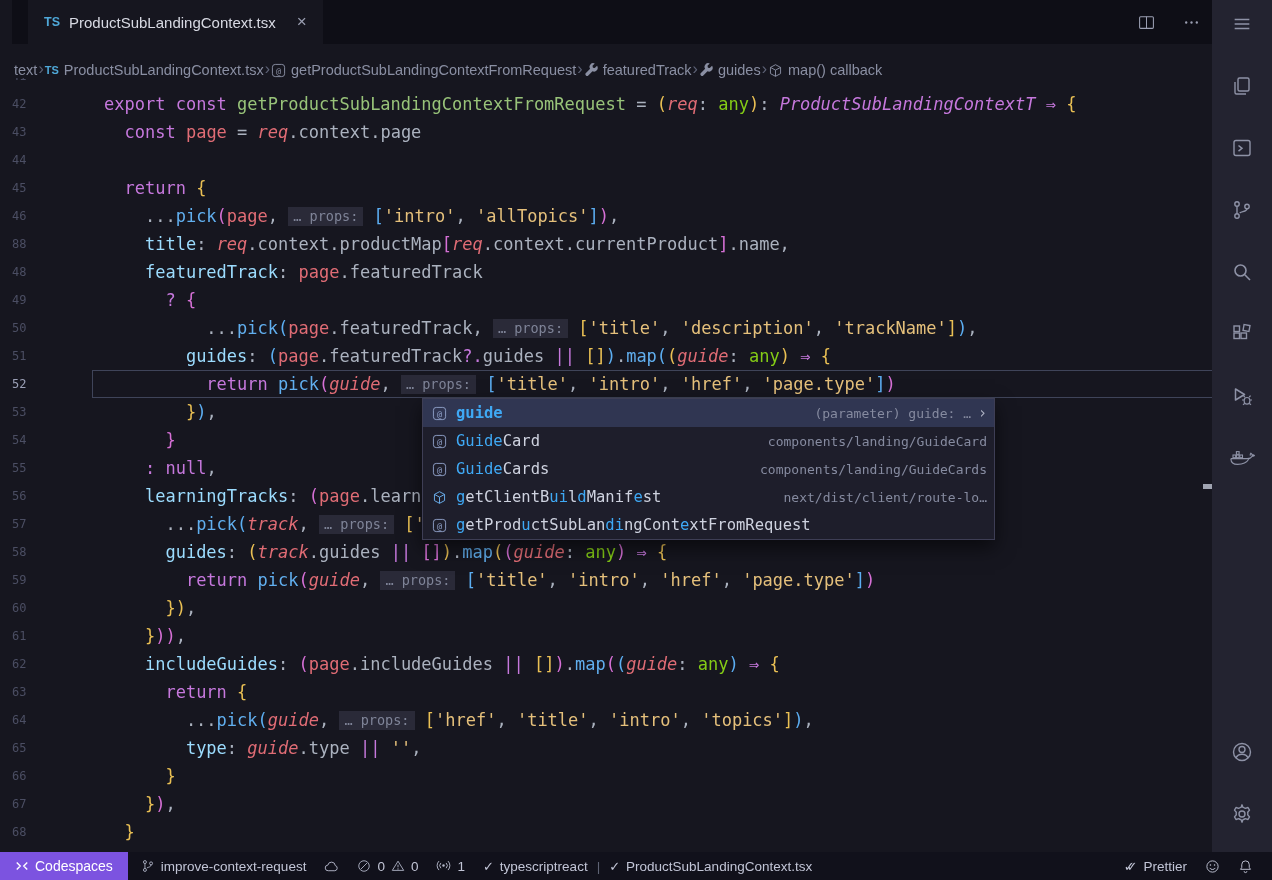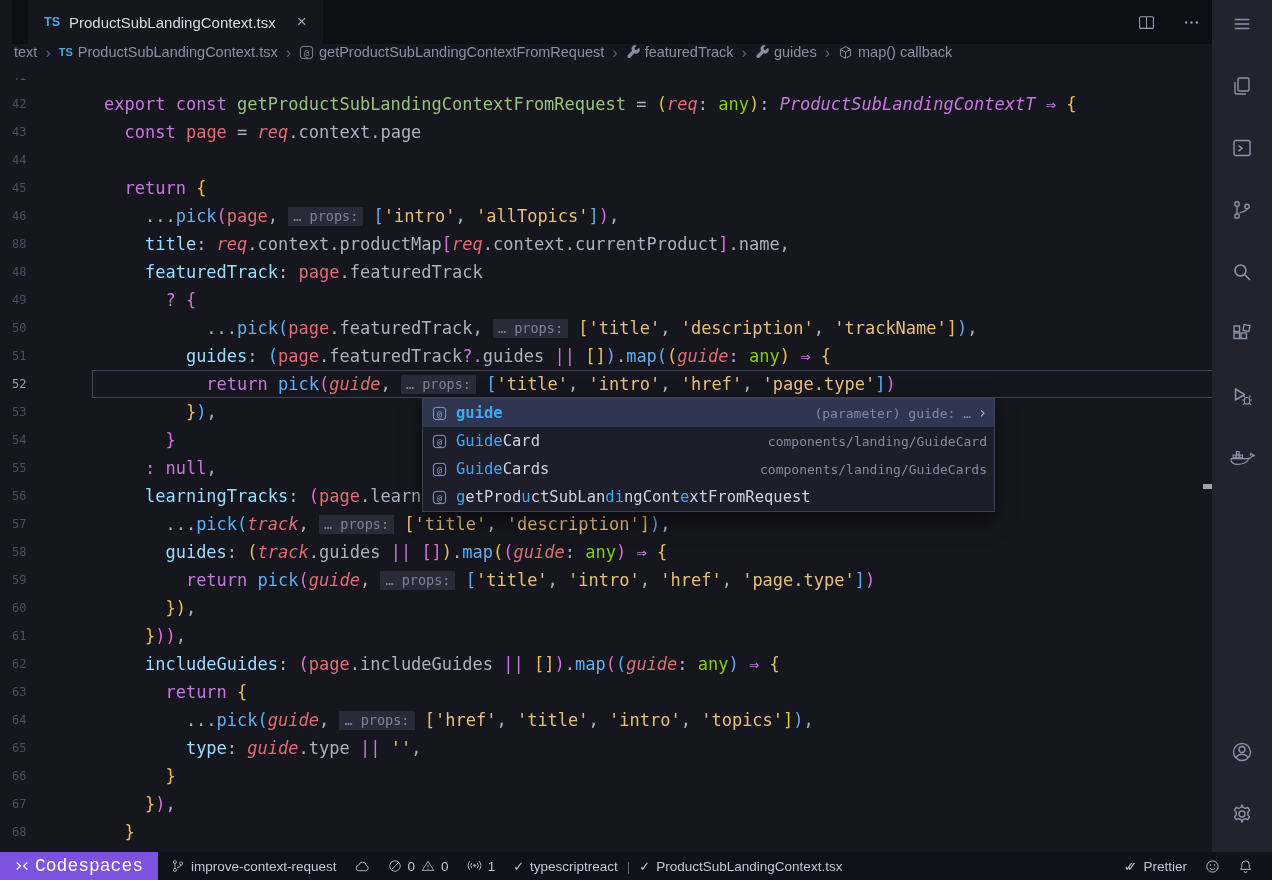--- a/index.html
+++ b/index.html
@@ -9,22 +9,22 @@
 
   
   .tabbar{height:44px;background:#0e0e16;display:flex;align-items:stretch;}
   .tab{display:flex;align-items:center;gap:9px;background:#16161f;padding:0 16px;margin-left:16px;
        font-size:15px;color:#d8dae3;}
   .ts-badge{color:#4fa8d8;font-weight:bold;font-size:12.5px;}
   .tab-close{color:#9b9fb2;font-size:17px;margin-left:12px;cursor:pointer;}
   .tab-actions{margin-left:auto;display:flex;align-items:center;gap:28px;padding-right:24px;color:#9b9fb2;}
 
   
-  .breadcrumbs{height:34px;display:flex;align-items:flex-start;font-size:14.5px;color:#8a8fa3;
-       background:#16161f;gap:7px;overflow:hidden;white-space:nowrap;padding-left:2px;}
+  .breadcrumbs{height:34px;display:flex;align-items:flex-end;font-size:14.5px;color:#8a8fa3;
+       background:#16161f;overflow:hidden;white-space:nowrap;padding-left:2px;}
   .crumb{display:flex;align-items:center;gap:5px;}
   .bc-sep{color:#5c6175;font-size:16px;margin:0 1px;}
   .ts-mini{color:#4fa8d8;font-weight:bold;font-size:11px;}
   .ic{display:inline-flex;align-items:center;justify-content:center;}
 
   
   .editor{position:relative;height:774px;overflow:hidden;background:#16161f;
           font-family:"DejaVu Sans Mono",monospace;font-size:17px;}
   #code-lines{margin-top:-16px;}
   .line{display:flex;height:28px;line-height:28px;}
@@ -71,21 +71,21 @@
                display:flex;flex-direction:column;align-items:center;}
   .ab-cell{width:48px;height:48px;display:flex;align-items:center;justify-content:center;
            color:#8e92a6;margin-bottom:14px;cursor:pointer;}
   .ab-spacer{flex:1;}
 
   
   .statusbar{position:absolute;left:0;bottom:0;width:1272px;height:28px;background:#11111b;
              display:flex;align-items:stretch;font-size:13.5px;color:#c2c5d6;z-index:8;}
   .sb-item{display:flex;align-items:center;gap:6px;padding:0 9px;cursor:pointer;}
   .sb-item .ic{color:#b4b8ca;}
-  .codespaces{background:#7c53e0;color:#fff;padding:0 15px;margin-right:4px;font-size:18px;font-family:Liberation Mono, monospace;}
+  .codespaces{background:#7c53e0;color:#fff;padding:0 15px;margin-right:4px;font-size:14px;}
   .codespaces .ic{color:#fff;}
   .sb-divider{display:flex;align-items:center;color:#5f6375;}
   .check{font-size:13px;color:#c2c5d6;}
   .dc2{margin-left:-8px;}
   .sb-right{margin-left:auto;display:flex;align-items:stretch;padding-right:10px;}
 </style>
 </head>
 <body>
 
 <div class="app">
@@ -310,20 +310,30 @@
             <span class="sicon">
               <svg viewBox="0 0 16 16" width="15" height="15">
                 <rect x="1.5" y="1.5" width="13" height="13" rx="3" fill="none" stroke="currentColor"></rect>
                 <text x="8" y="11.5" text-anchor="middle" font-size="9" fill="currentColor" font-family="DejaVu Sans Mono, monospace">@</text>
               </svg>
             </span>
             <span class="slabel"><span class="hl">Guide</span><span>Cards</span></span>
             <span class="sdetail">components/landing/GuideCards</span>
           </div>
           <div class="srow">
+            <span class="sicon cube">
+              <svg viewBox="0 0 16 16" width="15" height="15">
+                <path fill="none" stroke="currentColor" stroke-linejoin="round" d="M8 1.8l5.4 2.9v6.6L8 14.2l-5.4-2.9V4.7z"></path>
+                <path fill="none" stroke="currentColor" d="M2.6 4.7L8 7.6l5.4-2.9M8 7.6v6.6"></path>
+              </svg>
+            </span>
+            <span class="slabel"><span class="hl">g</span><span>etClientB</span><span class="hl">ui</span><span>l</span><span class="hl">d</span><span>Manif</span><span class="hl">e</span><span>st</span></span>
+            <span class="sdetail">next/dist/client/route-lo…</span>
+          </div>
+          <div class="srow">
             <span class="sicon">
               <svg viewBox="0 0 16 16" width="15" height="15">
                 <rect x="1.5" y="1.5" width="13" height="13" rx="3" fill="none" stroke="currentColor"></rect>
                 <text x="8" y="11.5" text-anchor="middle" font-size="9" fill="currentColor" font-family="DejaVu Sans Mono, monospace">@</text>
               </svg>
             </span>
             <span class="slabel"><span class="hl">g</span><span>etProd</span><span class="hl">u</span><span>ctSubLan</span><span class="hl">di</span><span>ngCont</span><span class="hl">e</span><span>xtFromRequest</span></span>
             <span class="sdetail"></span>
           </div>
         </div>

